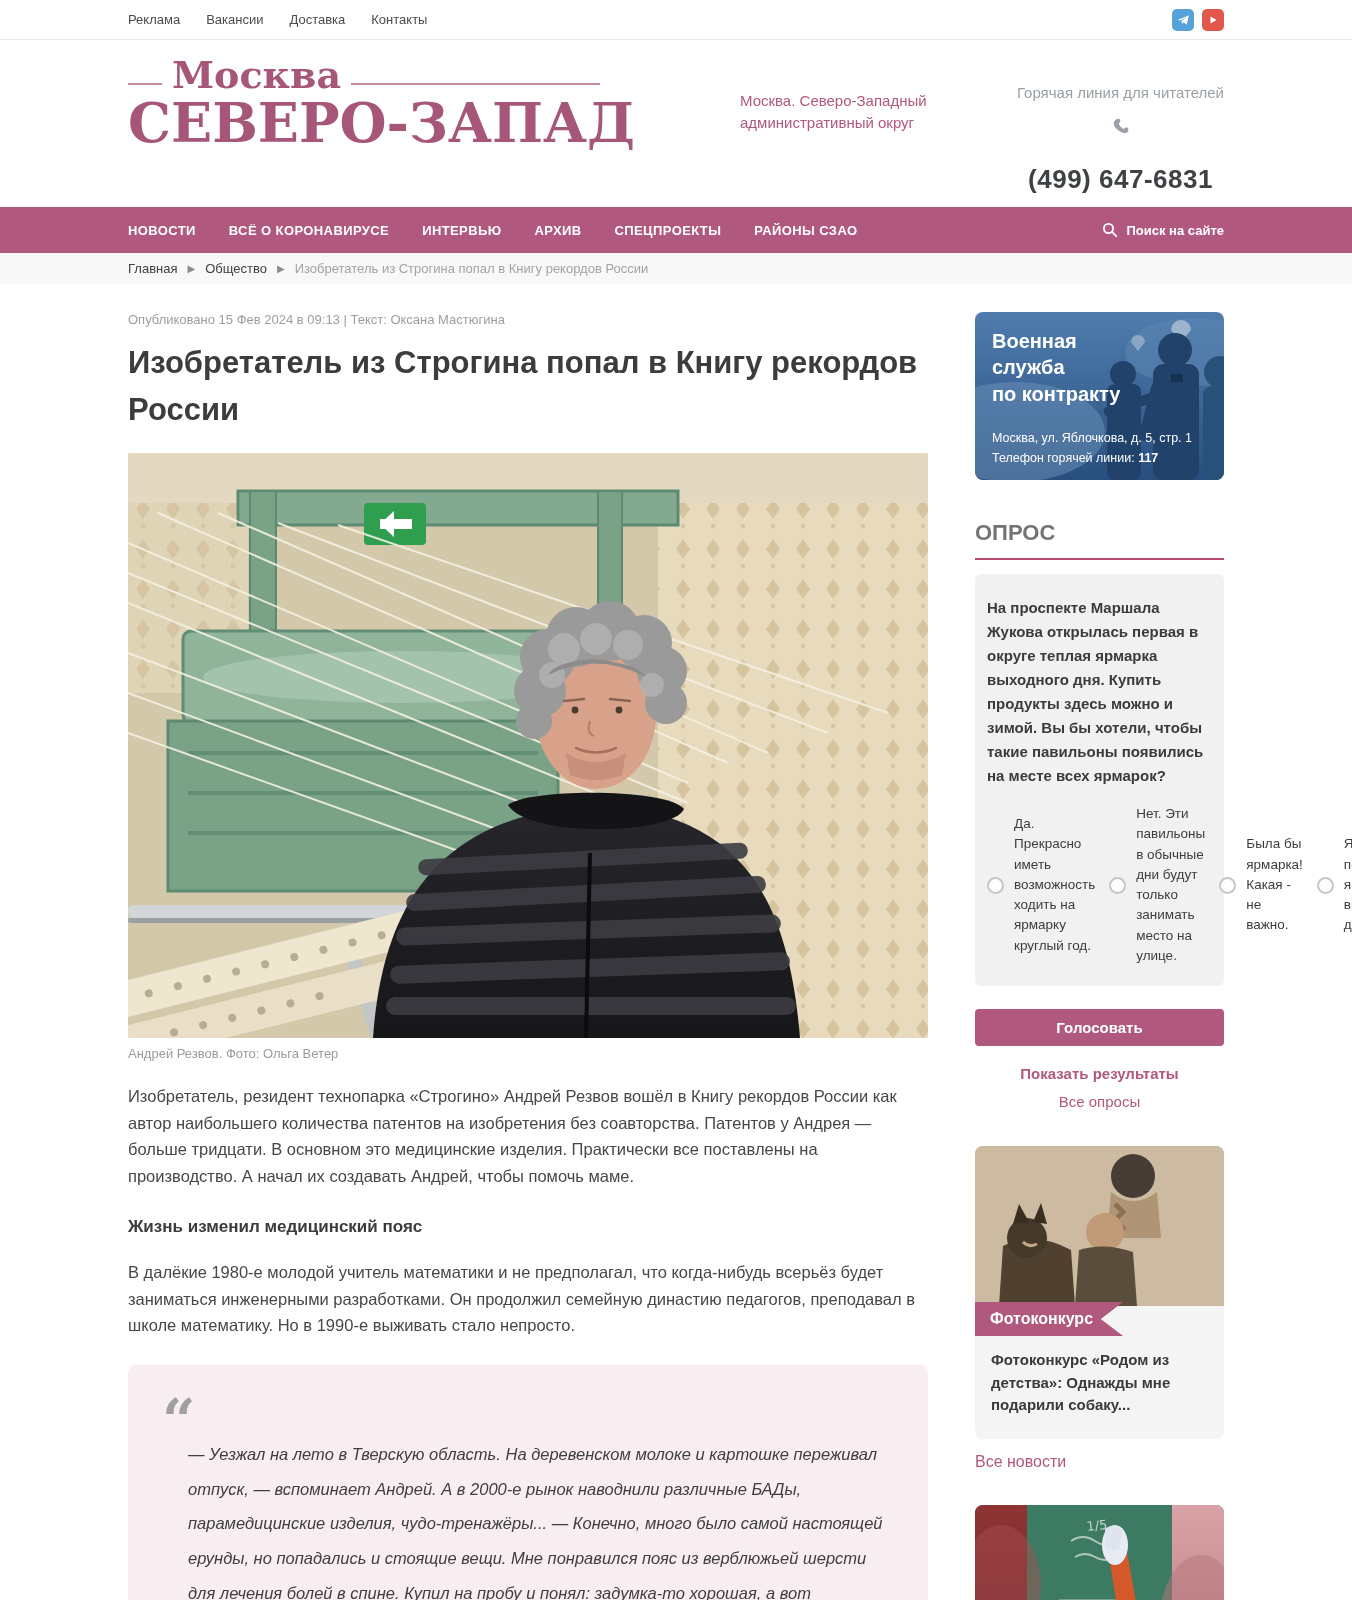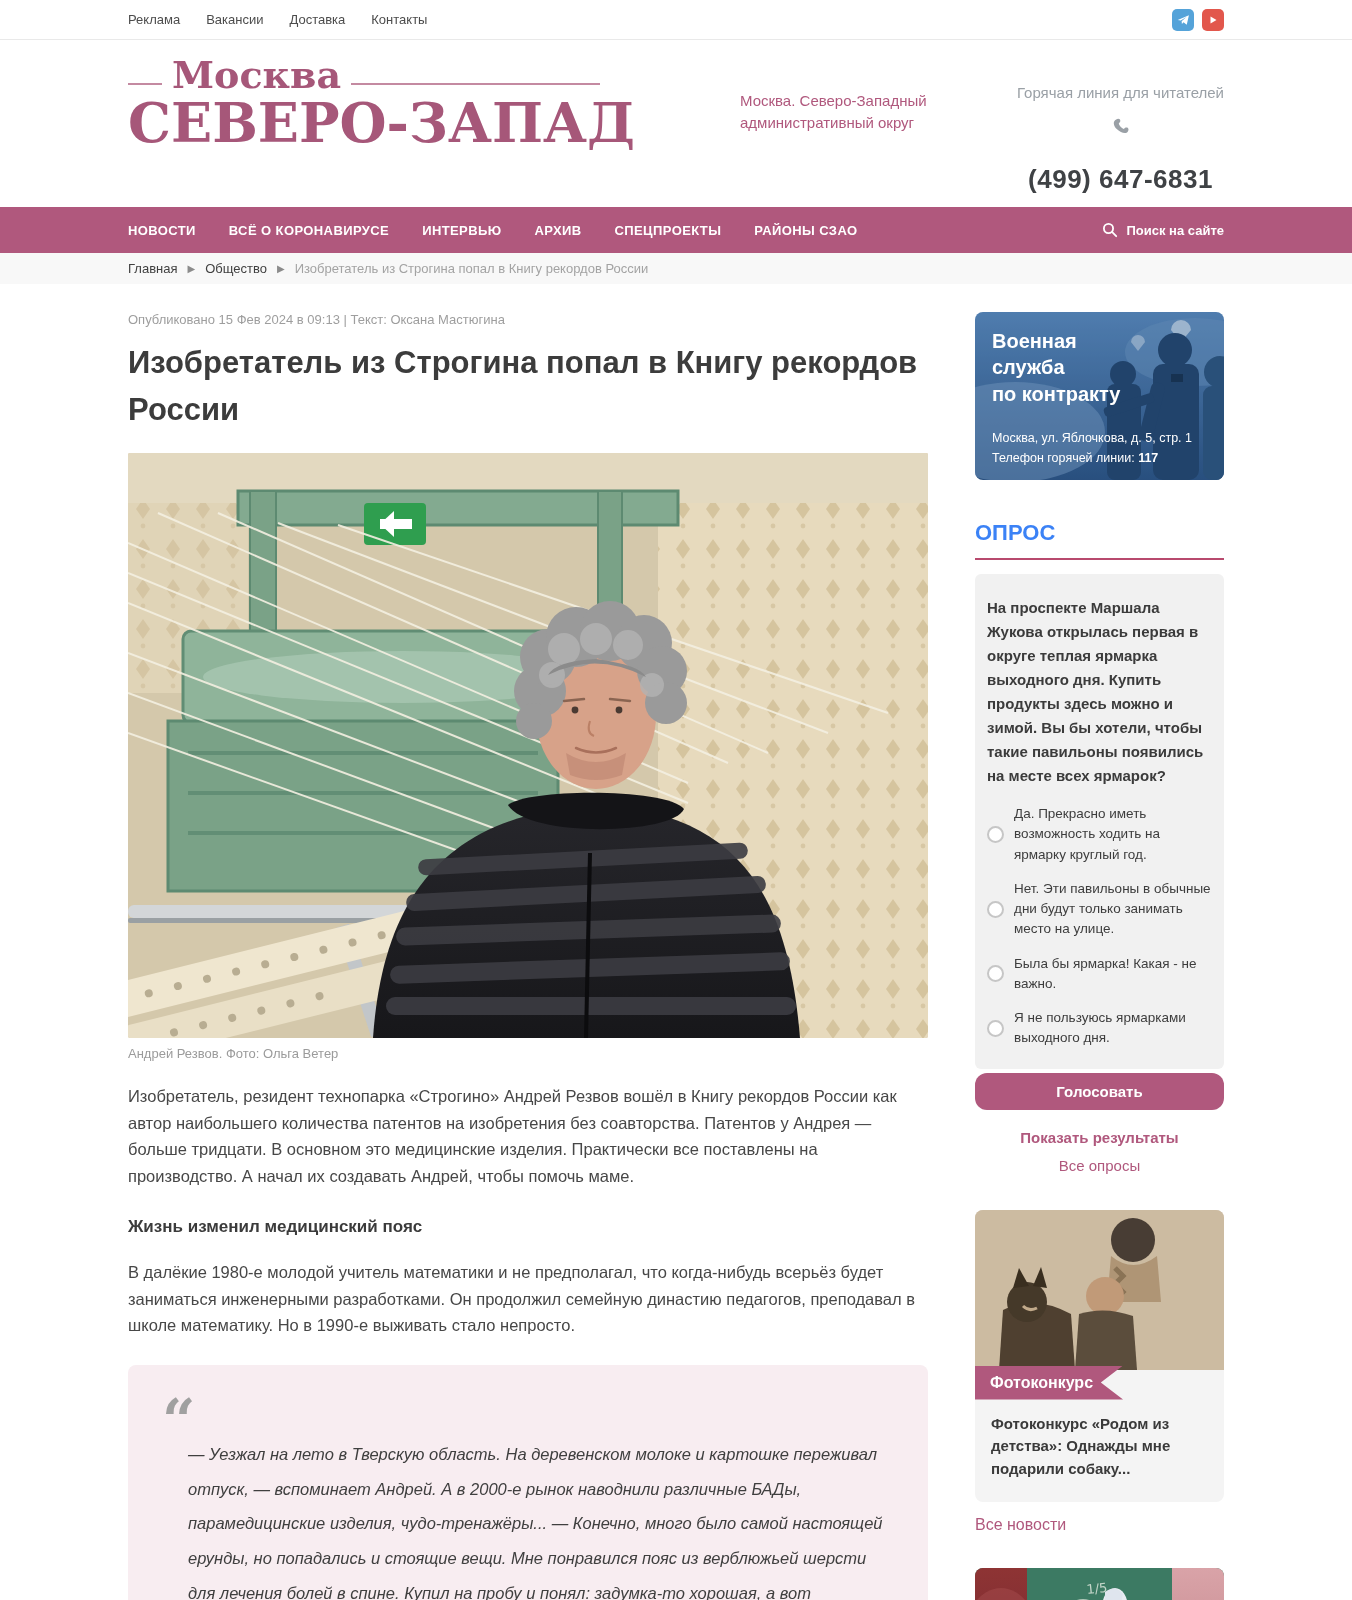--- a/index.html
+++ b/index.html
@@ -76,29 +76,29 @@
   .quote-text { margin:8px 0 0 26px; font-style:italic; font-size:16.5px; color:#3f3f3f; line-height:2.1; }
 
   
   .sb-banner { position:relative; width:249px; height:168px; border-radius:8px; overflow:hidden; cursor:pointer; }
   .sb-banner svg { position:absolute; inset:0; }
   .sb-banner-title { position:absolute; top:16px; left:17px; color:#fff; font-weight:bold; font-size:20px; line-height:1.32; }
   .sb-banner-foot { position:absolute; left:17px; bottom:12px; color:#fff; font-size:12.5px; line-height:1.6; }
   .sb-banner-foot b { font-weight:bold; }
 
   .poll { margin-top:40px; }
-  .poll-heading { font-size:22px; font-weight:bold; color:#3b82f6; padding-bottom:12px; border-bottom:2px solid #b84a6e; }
+  .poll-heading { font-size:22px; font-weight:bold; color:#737373; padding-bottom:12px; border-bottom:2px solid #b84a6e; }
   .poll-box { margin-top:14px; background:#f1f1f1; border-radius:6px; padding:22px 12px 20px; }
   .poll-q { font-size:15px; font-weight:bold; color:#3b3b3b; line-height:1.6; }
-  .poll-options { margin-top:16px; display:flex; flex-direction:column; gap:14px; }
+  .poll-options { margin-top:16px; display:flex; flex-direction:row; gap:14px; }
   .poll-opt { display:flex; align-items:center; gap:10px; cursor:pointer; }
   .radio { width:17px; height:17px; border:2px solid #c6c6c6; border-radius:50%; background:#fff; flex-shrink:0; }
   .poll-opt span { font-size:13.5px; color:#3d3d3d; line-height:1.5; }
-  .vote-btn { margin-top:4px; width:100%; height:37px; background:#b0587d; color:#fff; font-size:15px; font-weight:bold;
-    border:none; border-radius:12px; cursor:pointer; font-family:inherit; }
+  .vote-btn { margin-top:23px; width:100%; height:37px; background:#b0587d; color:#fff; font-size:15px; font-weight:bold;
+    border:none; border-radius:4px; cursor:pointer; font-family:inherit; }
   .poll-link { display:block; text-align:center; color:#b0587d; text-decoration:none; cursor:pointer; }
   .poll-link.results { margin-top:19px; font-size:15px; font-weight:bold; }
   .poll-link.all { margin-top:11px; font-size:15px; }
 
   .contest-card { margin-top:36px; background:#f4f4f4; border-radius:8px; overflow:hidden; cursor:pointer; }
   .contest-img { width:249px; height:160px; }
   .contest-badge { display:inline-block; margin:-15px 0 0 0; position:relative; background:#b0587d; color:#fff;
     font-size:16px; font-weight:bold; padding:8px 30px 8px 15px;
     clip-path:polygon(0 0, 100% 0, 85% 50%, 100% 100%, 0 100%); }
   .contest-title { padding:13px 16px 22px; font-size:15px; font-weight:bold; color:#3a3a3a; line-height:1.5; }

